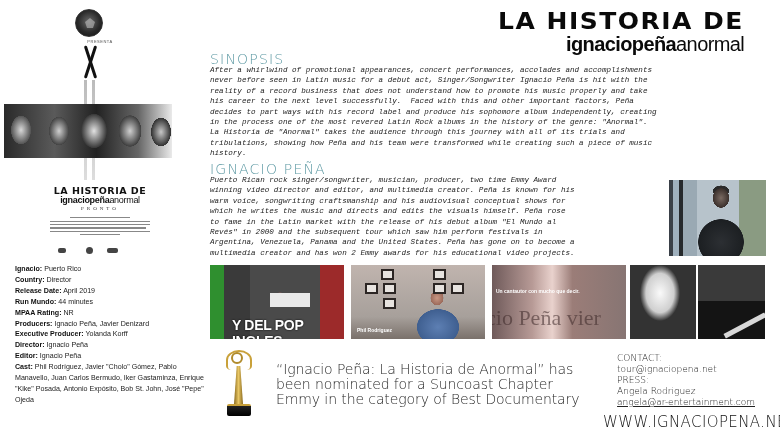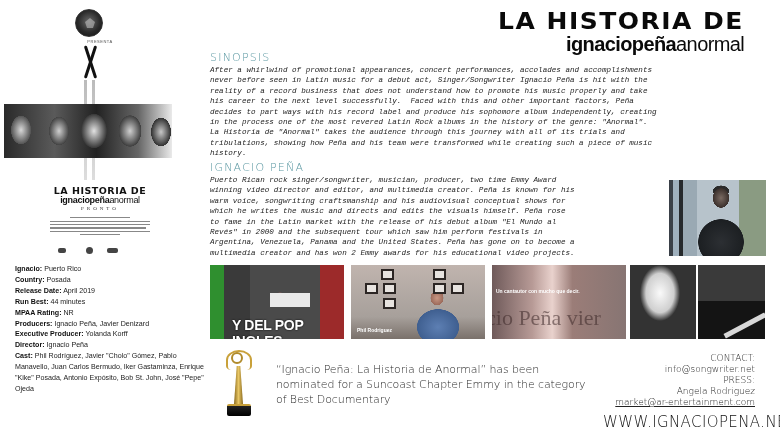--- a/index.html
+++ b/index.html
@@ -39,21 +39,21 @@
   .details { position: absolute; left: 15px; top: 264px; width: 195px; font-size: 7.1px; line-height: 10.9px; color: #222; }
   .details .row b { font-weight: 700; color: #111; }
 
   
   .hdr { position: absolute; left: 498px; top: 12px; width: 275px; }
   .hdr .t1 { font-family: "DejaVu Sans", sans-serif; font-weight: 900; font-size: 25px; letter-spacing: 1.5px; line-height: 22px; color: #0a0a0a; transform: scaleY(.9); transform-origin: left top; white-space: nowrap; }
   .hdr .t2 { position: absolute; left: 68px; top: 22px; font-size: 20px; line-height: 20px; letter-spacing: -.6px; color: #0a0a0a; white-space: nowrap; }
   .hdr .t2 b { font-weight: 700; }
 
   
-  .sec-title { position: absolute; font-size: 11px; letter-spacing: 1.2px; color: #5b98a2; font-family: "DejaVu Sans", sans-serif; font-weight: 300; text-align: center; }
+  .sec-title { position: absolute; font-size: 14px; letter-spacing: 1.2px; color: #5b98a2; font-family: "DejaVu Sans", sans-serif; font-weight: 300; text-align: center; }
   .mono { position: absolute; font-family: "Liberation Mono", monospace; font-size: 7.6px; line-height: 10.4px; color: #1c1c1c; white-space: pre; font-style: italic; }
 
   
   .photo { position: absolute; overflow: hidden; }
   .ph-portrait { left: 669px; top: 180px; width: 97px; height: 76px;
     background:
       radial-gradient(ellipse 10px 12px at 52px 18px, #7a6a62, #3b302c 80%, transparent 82%),
       radial-gradient(ellipse 13px 9px at 52px 11px, #2a2a2a 60%, transparent 62%),
       radial-gradient(ellipse 30px 30px at 52px 62px, #2c2f33, #1c1f22 75%, transparent 77%),
       linear-gradient(90deg, #3a4047 0 4px, #9fb0bd 4px 10px, #26292c 10px 14px, #9aa9b3 14px 28px, #b7c3cb 28px 70px, #8a9b82 70px 97px);
@@ -87,24 +87,24 @@
       #111; }
   .ph-5 .guitar { position: absolute; left: 24px; top: 58px; width: 46px; height: 5px; background: #d8d8d8; transform: rotate(-28deg); }
 
   
   .emmy { position: absolute; left: 224px; top: 350px; width: 30px; height: 72px; }
   .emmy .wings { position: absolute; left: 2px; top: 0; width: 26px; height: 20px; border-radius: 50% 50% 20% 20%; border: 2px solid #c9a13a; border-bottom: none; }
   .emmy .atom { position: absolute; left: 7px; top: 2px; width: 12px; height: 12px; border-radius: 50%; border: 2px solid #b08b2b; }
   .emmy .body { position: absolute; left: 10px; top: 16px; width: 9px; height: 38px; background: linear-gradient(90deg, #8a6a1e, #e8c664, #8a6a1e); clip-path: polygon(30% 0, 70% 0, 100% 100%, 0 100%); }
   .emmy .base { position: absolute; left: 3px; top: 54px; width: 24px; height: 12px; background: linear-gradient(#222, #000); border-top: 2px solid #c9a13a; border-radius: 2px; }
 
-  .award-text { position: absolute; left: 276px; top: 362px; width: 320px; font-size: 11px; line-height: 15px; color: #2a2a2a; font-family: "DejaVu Sans", sans-serif; font-weight: 300; letter-spacing: -.1px; }
+  .award-text { position: absolute; left: 276px; top: 362px; width: 320px; font-size: 14px; line-height: 15px; color: #2a2a2a; font-family: "DejaVu Sans", sans-serif; font-weight: 300; letter-spacing: -.1px; }
 
   
-  .contact { position: absolute; right: 25px; top: 353px; text-align: right; font-size: 9px; line-height: 11px; color: #222; font-family: "DejaVu Sans", sans-serif; font-weight: 300; }
+  .contact { position: absolute; right: 25px; top: 353px; font-size: 9px; line-height: 11px; color: #222; font-family: "DejaVu Sans", sans-serif; font-weight: 300; }
   .contact .link { text-decoration: underline; }
   .website { position: absolute; left: 603px; top: 413px; font-size: 15px; color: #111; letter-spacing: .4px; font-family: "DejaVu Sans", sans-serif; font-weight: 300; }
 </style>
 </head>
 <body>
 
 <div class="poster">
   <div class="logo-circle"></div>
   <div class="presenta">PRESENTA</div>
   <div class="x-mark"></div>
@@ -122,27 +122,28 @@
       <div></div>
       <div style="width:40%;margin-left:30%"></div>
   </div>
   <div class="sm-logo" style="left:58px;width:8px"></div>
   <div class="sm-logo" style="left:86px;width:7px;height:7px;border-radius:50%;top:247px"></div>
   <div class="sm-logo" style="left:107px;width:11px"></div>
 </div>
 
 <div class="details">
   <div class="row"><b>Ignacio:</b> <span>Puerto Rico</span></div>
-  <div class="row"><b>Country:</b> <span>Posada</span></div>
+  <div class="row"><b>Country:</b> <span>Director</span></div>
   <div class="row"><b>Release Date:</b> <span>April 2019</span></div>
-  <div class="row"><b>Run Best:</b> <span>44 minutes</span></div>
+  <div class="row"><b>Run Mundo:</b> <span>44 minutes</span></div>
   <div class="row"><b>MPAA Rating:</b> <span>NR</span></div>
   <div class="row"><b>Producers:</b> <span>Ignacio Peña, Javier Denizard</span></div>
   <div class="row"><b>Executive Producer:</b> <span>Yolanda Korff</span></div>
   <div class="row"><b>Director:</b> <span>Ignacio Peña</span></div>
+  <div class="row"><b>Editor:</b> <span>Ignacio Peña</span></div>
   <div class="row"><b>Cast:</b> <span>Phil Rodríguez, Javier "Cholo" Gómez, Pablo Manavello, Juan Carlos Bermudo, Iker Gastaminza, Enrique "Kike" Posada, Antonio Expósito, Bob St. John, José "Pepe" Ojeda</span></div>
 </div>
 
 <div class="hdr">
   <div class="t1">LA HISTORIA DE</div>
   <div class="t2"><b>ignaciopeña</b><span>anormal</span></div>
 </div>
 
 <div class="sec-title" style="left:210px;top:51px">SINOPSIS</div>
 <div class="mono" style="left:210px;top:65px"><div>After a whirlwind of promotional appearances, concert performances, accolades and accomplishments</div><div>never before seen in Latin music for a debut act, Singer/Songwriter Ignacio Peña is hit with the</div><div>reality of a record business that does not understand how to promote his music properly and take</div><div>his career to the next level successfully.  Faced with this and other important factors, Peña</div><div>decides to part ways with his record label and produce his sophomore album independently, creating</div><div>in the process one of the most revered Latin Rock albums in the history of the genre: "Anormal".</div><div>La Historia de "Anormal" takes the audience through this journey with all of its trials and</div><div>tribulations, showing how Peña and his team were transformed while creating such a piece of music</div><div>history.</div></div>
@@ -177,18 +178,18 @@
 <div class="emmy">
   <div class="wings"></div>
     <div class="atom"></div>
     <div class="body"></div>
     <div class="base"></div>
 </div>
 <div class="award-text">“Ignacio Peña: La Historia de Anormal” has been nominated for a Suncoast Chapter Emmy in the category of Best Documentary</div>
 
 <div class="contact">
   <div>CONTACT:</div>
-  <div>info@songwriter.net</div>
+  <div>tour@ignaciopena.net</div>
   <div>PRESS:</div>
   <div>Angela Rodriguez</div>
-  <div class="link">market@ar-entertainment.com</div>
+  <div class="link">angela@ar-entertainment.com</div>
 </div>
 <div class="website">WWW.IGNACIOPENA.NET</div>
 
 </body></html>

